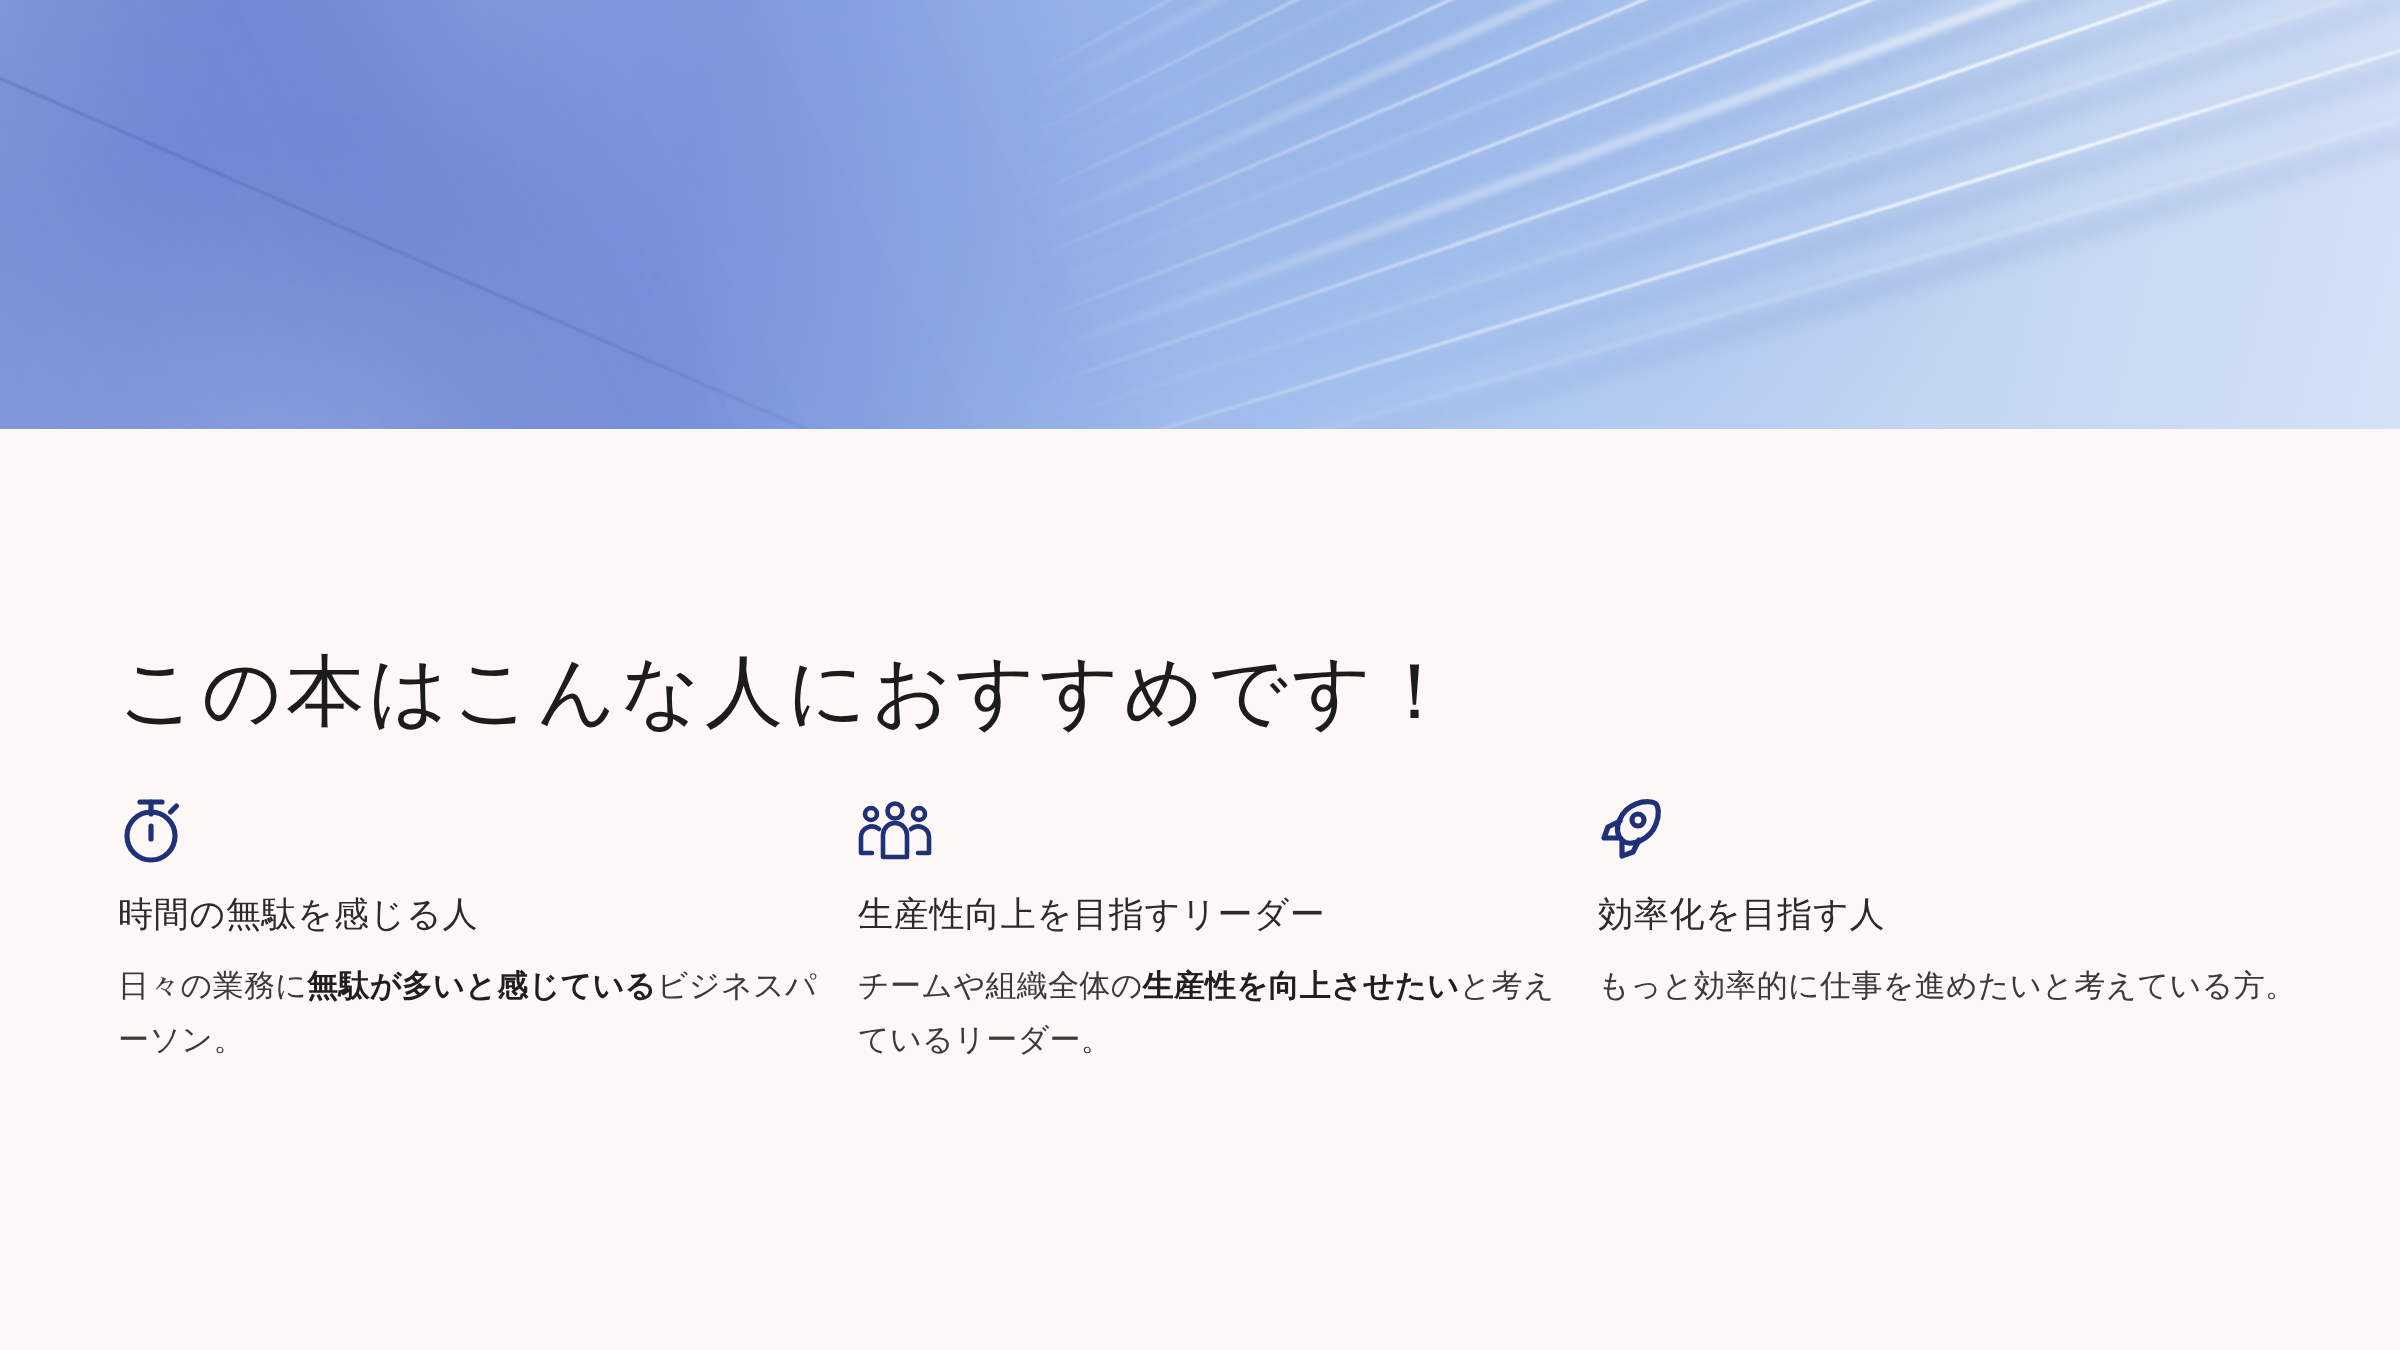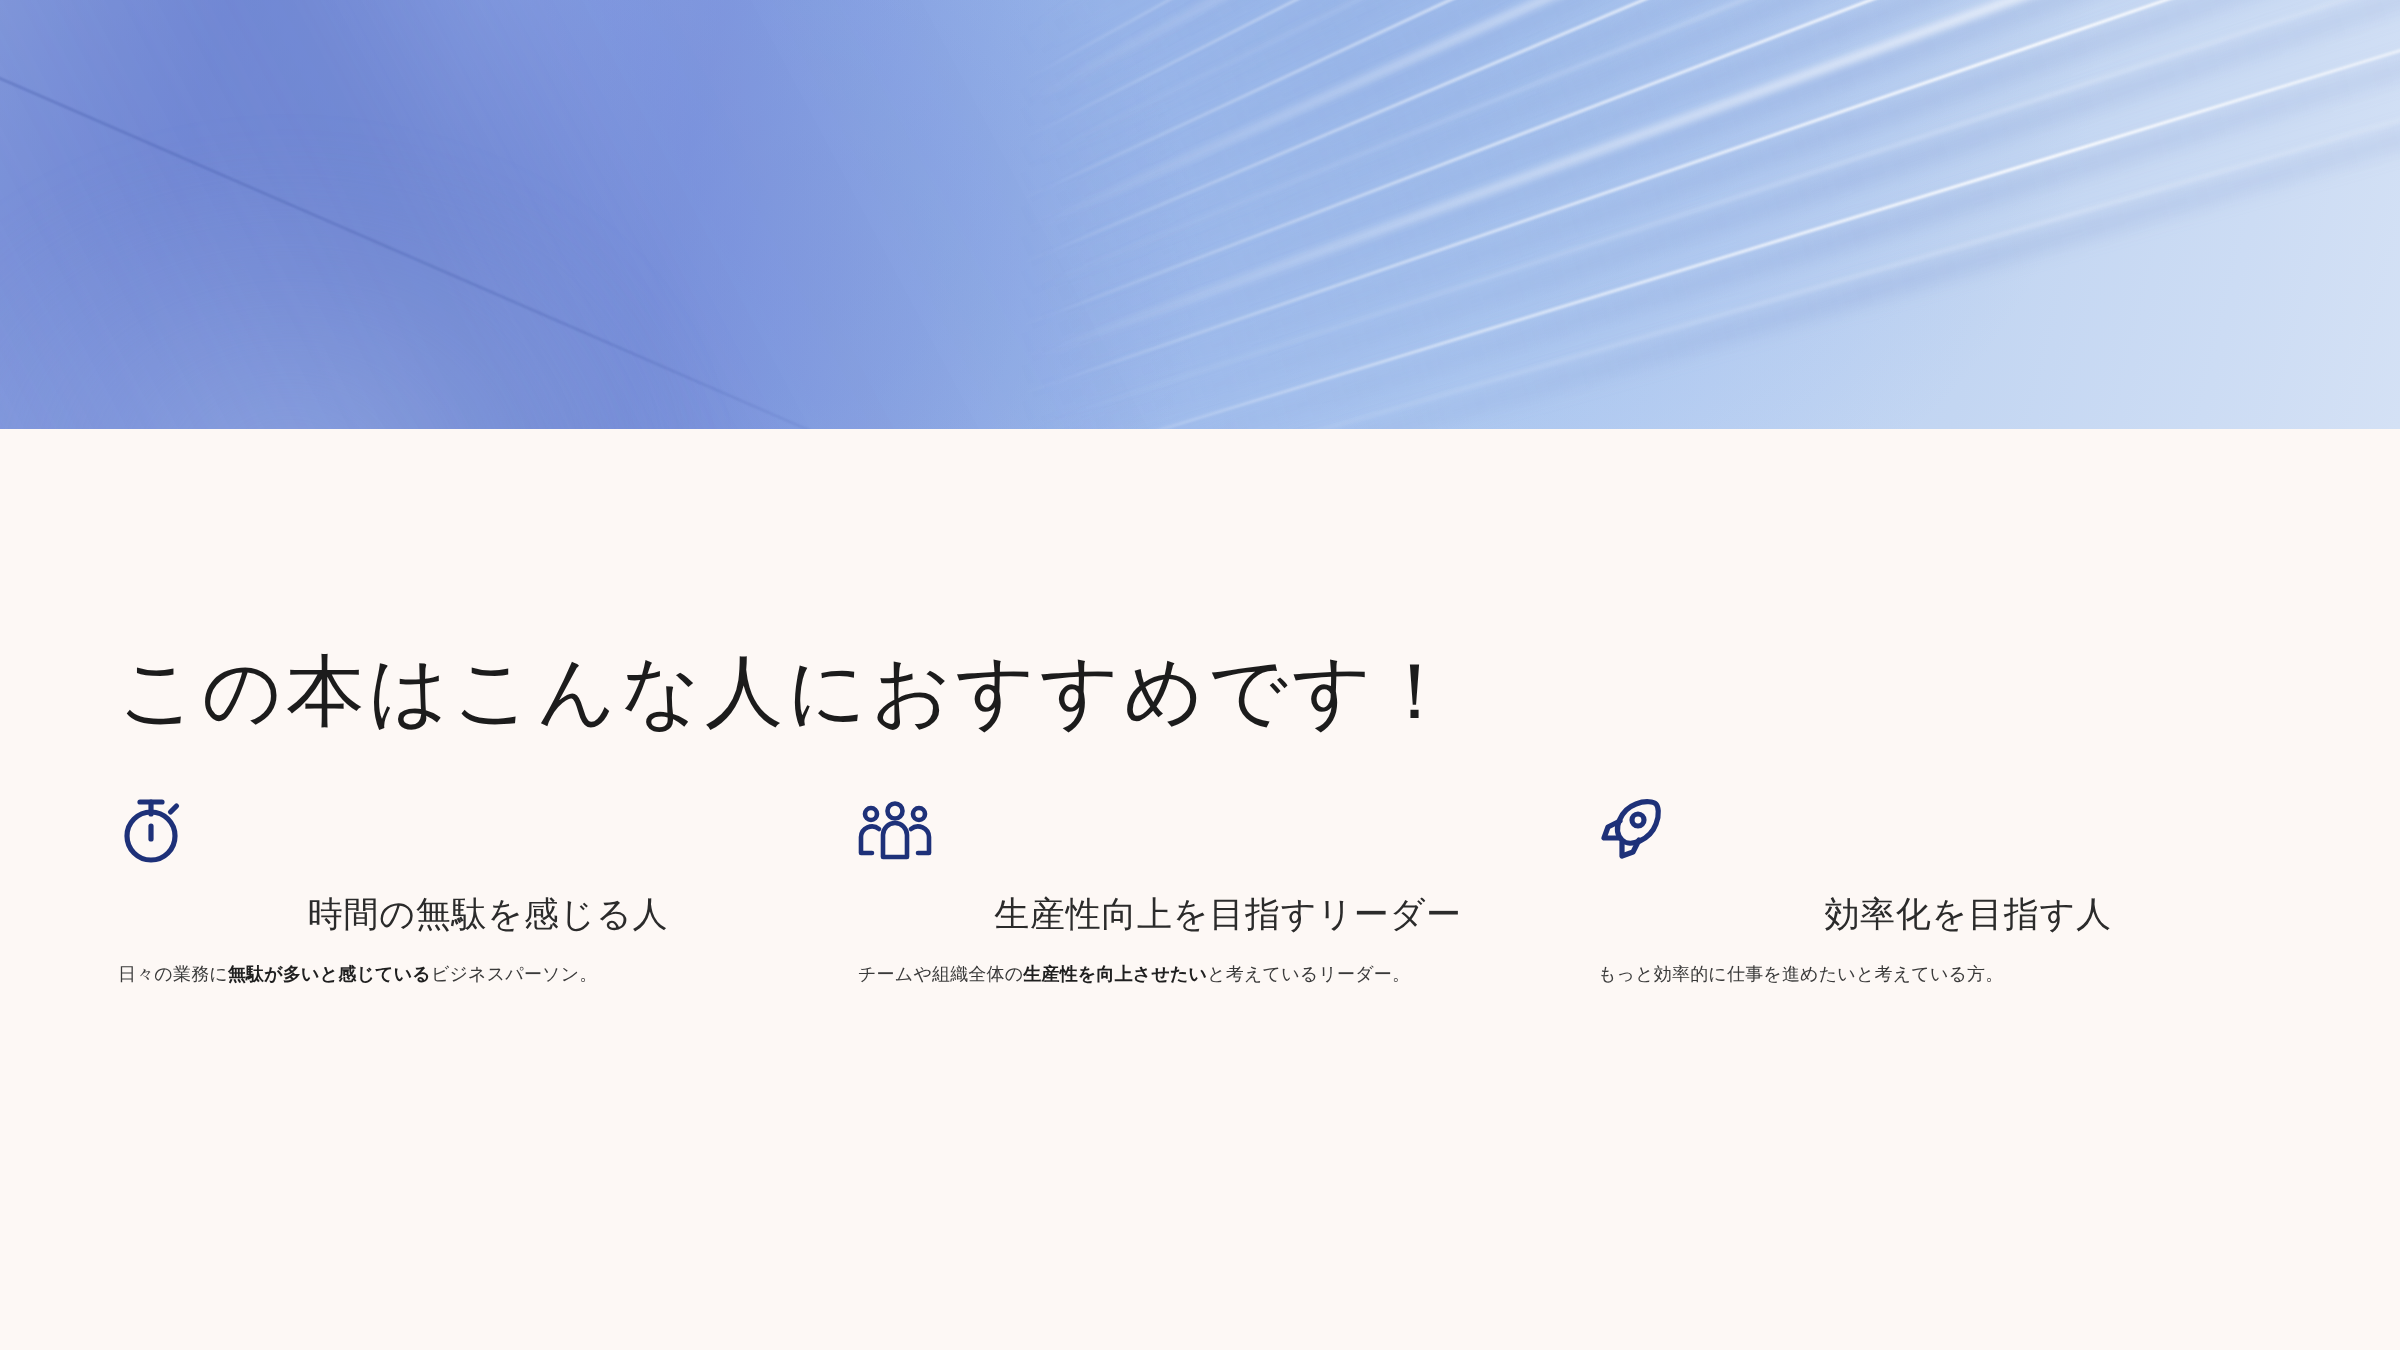--- a/index.html
+++ b/index.html
@@ -149,25 +149,24 @@
   .card-icon svg { display: block; }
 
   .card-title {
     font-size: 35px;
     font-weight: 400;
     color: #2b2b2b;
     letter-spacing: 0.02em;
     line-height: 1.3;
     margin-bottom: 22px;
     white-space: nowrap;
-    text-align: center;
   }
 
   .card-body {
-    font-size: 18px;
+    font-size: 31px;
     font-weight: 400;
     color: #3a3a3a;
     line-height: 1.75;
     letter-spacing: 0.01em;
     max-width: 700px;
   }
   .card-body b { font-weight: 700; color: #1f1f1f; }
 </style>
 </head>
 <body>

